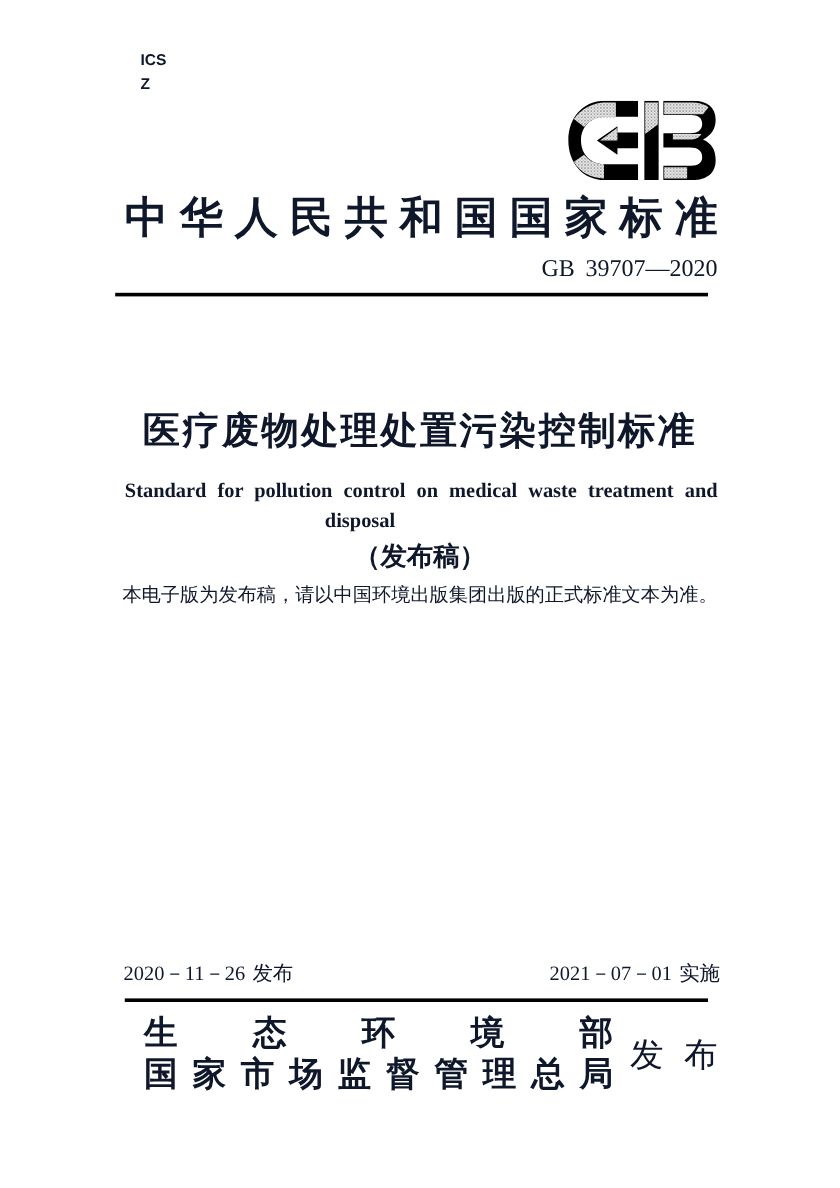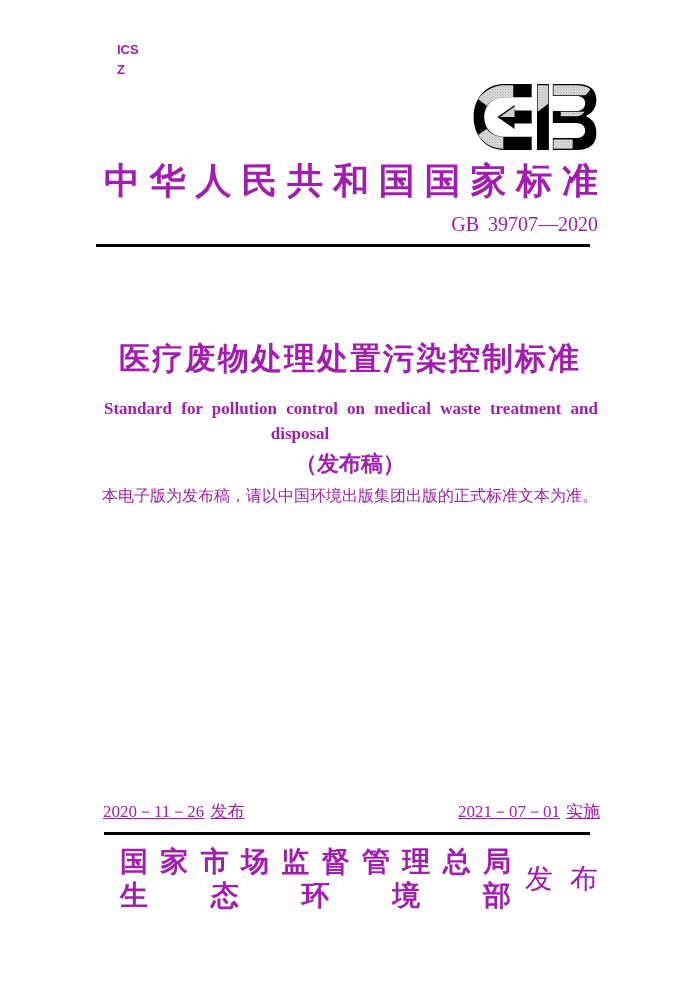--- a/index.html
+++ b/index.html
@@ -5,21 +5,21 @@
   html, body {
     margin: 0;
     padding: 0;
     background: #ffffff;
   }
   .page {
     position: relative;
     width: 700px;
     height: 990px;
     background: #ffffff;
-    color: #a21caf;
+    color: #0f172a;
     overflow: hidden;
   }
 
   .abs { position: absolute; }
 
   .ics-block {
     left: 117px; top: 40px;
     font-size: 13px; font-weight: bold; line-height: 20px;
     font-family: "Liberation Sans", sans-serif;
   }
@@ -85,21 +85,20 @@
     text-align: center;
     font-size: 16px; font-weight: 400;
     font-family: "Liberation Serif", serif;
   }
 
   .dates-row {
     left: 103px; top: 800px; width: 497px;
     display: flex; justify-content: space-between; align-items: flex-start;
     font-size: 17px;
     font-family: "Liberation Serif", serif;
-    text-decoration: underline;
   }
   .date-label { margin-left: 6px; }
 
   .issuer-row {
     left: 120px; top: 845px; width: 478px;
     display: flex; align-items: center;
   }
   .issuer-lines {
     width: 404px;
     font-size: 28px; font-weight: 700; line-height: 34px;
@@ -175,19 +174,19 @@
     </div>
     <div>
       <span>2021－07－01</span><span class="date-label">实施</span>
     </div>
   </div>
 
   <div class="abs rule rule-bottom"></div>
 
   <div class="abs issuer-row">
     <div class="issuer-lines">
+      <div class="issuer-line">生 态 环 境 部</div>
       <div class="issuer-line">国 家 市 场 监 督 管 理 总 局</div>
-      <div class="issuer-line">生 态 环 境 部</div>
     </div>
     <div class="publish-label">发 布</div>
   </div>
 
 </div>
 
 </body></html>

